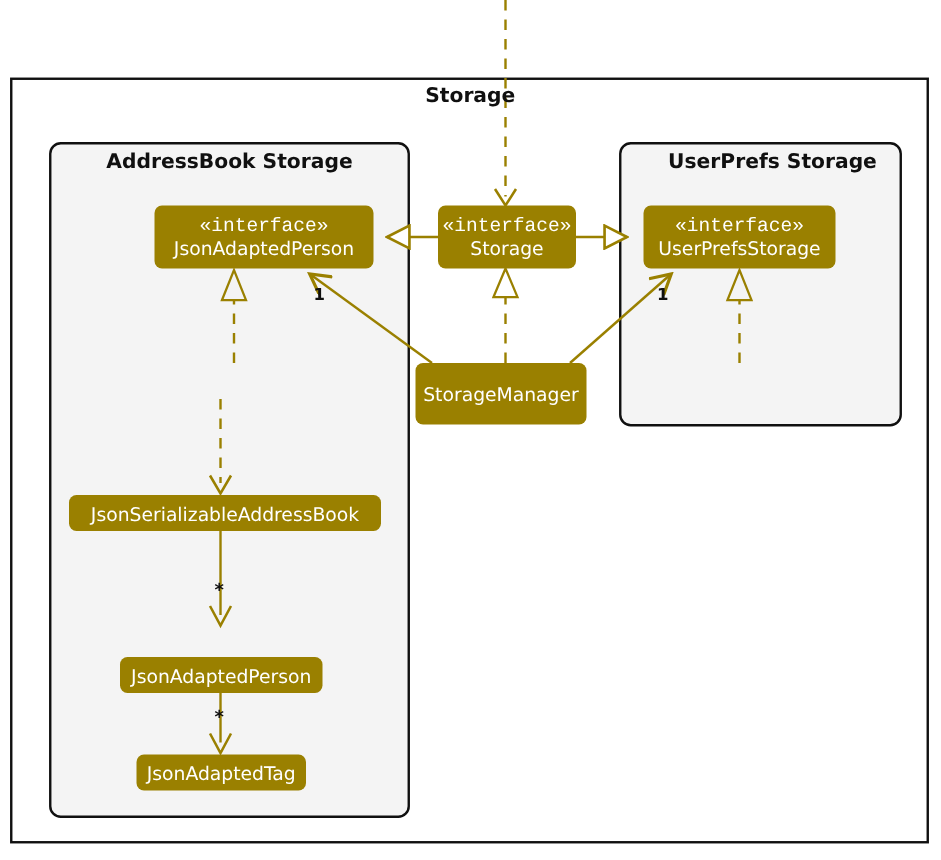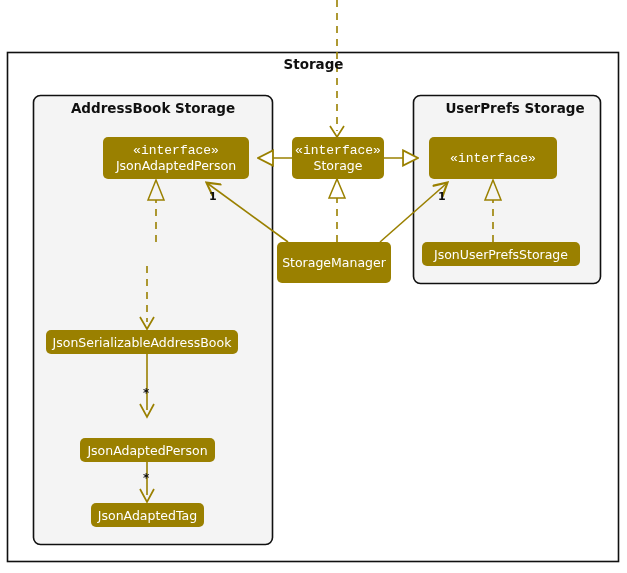--- a/index.html
+++ b/index.html
@@ -129,32 +129,30 @@
     <span>JsonAdaptedPerson</span>
   </div>
 
   <div class="uml-box" style="left:292px; top:137px; width:92px; height:42px;">
     <span class="stereo">«interface»</span>
     <span>Storage</span>
   </div>
 
   <div class="uml-box" style="left:429px; top:137px; width:128px; height:42px;">
     <span class="stereo">«interface»</span>
+    <span>UserPrefsStorage</span>
   </div>
 
 
   <div class="uml-box" style="left:277px; top:242px; width:114px; height:41px;">
     <span>StorageManager</span>
   </div>
 
-  <div class="uml-box" style="left:422px; top:242px; width:158px; height:24px;">
-    <span>JsonUserPrefsStorage</span>
-  </div>
 
-  <div class="uml-box" style="left:46px; top:330px; width:192px; height:24px;">
+  <div class="uml-box" style="left:46px; top:330px; width:208px; height:24px;">
     <span>JsonSerializableAddressBook</span>
   </div>
 
   <div class="uml-box" style="left:80px; top:418px; width:135px; height:24px;margin-top:20px;">
     <span>JsonAdaptedPerson</span>
   </div>
 
   <div class="uml-box" style="left:91px; top:503px; width:113px; height:24px;">
     <span>JsonAdaptedTag</span>
   </div>

